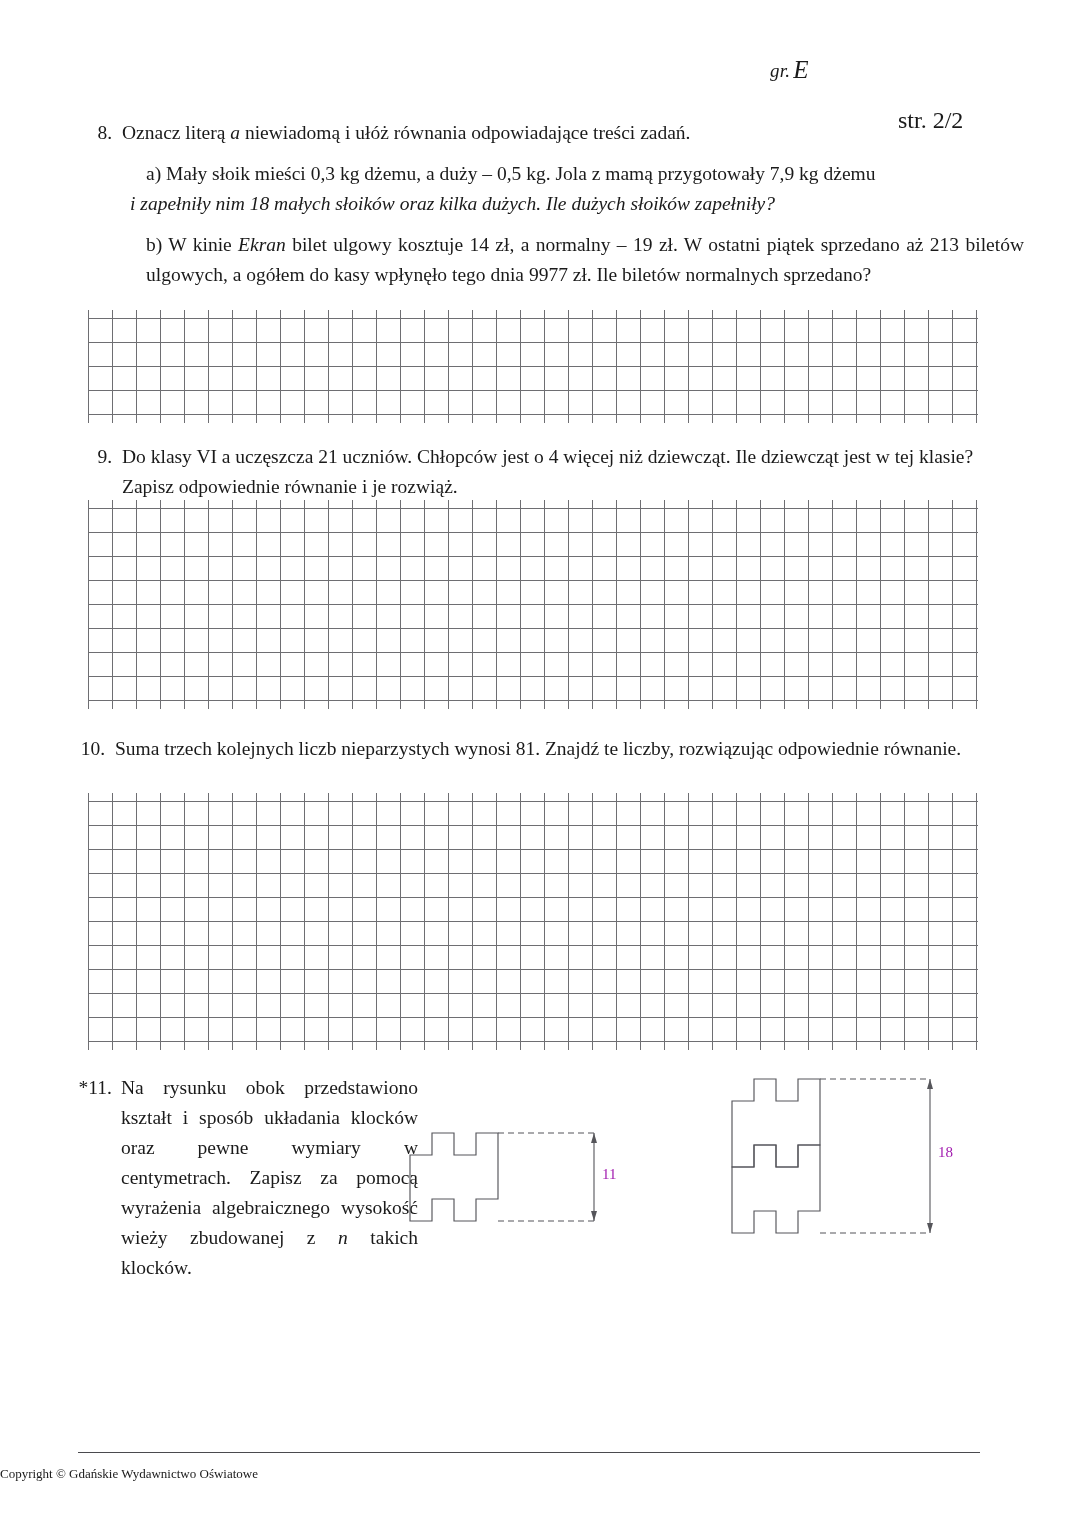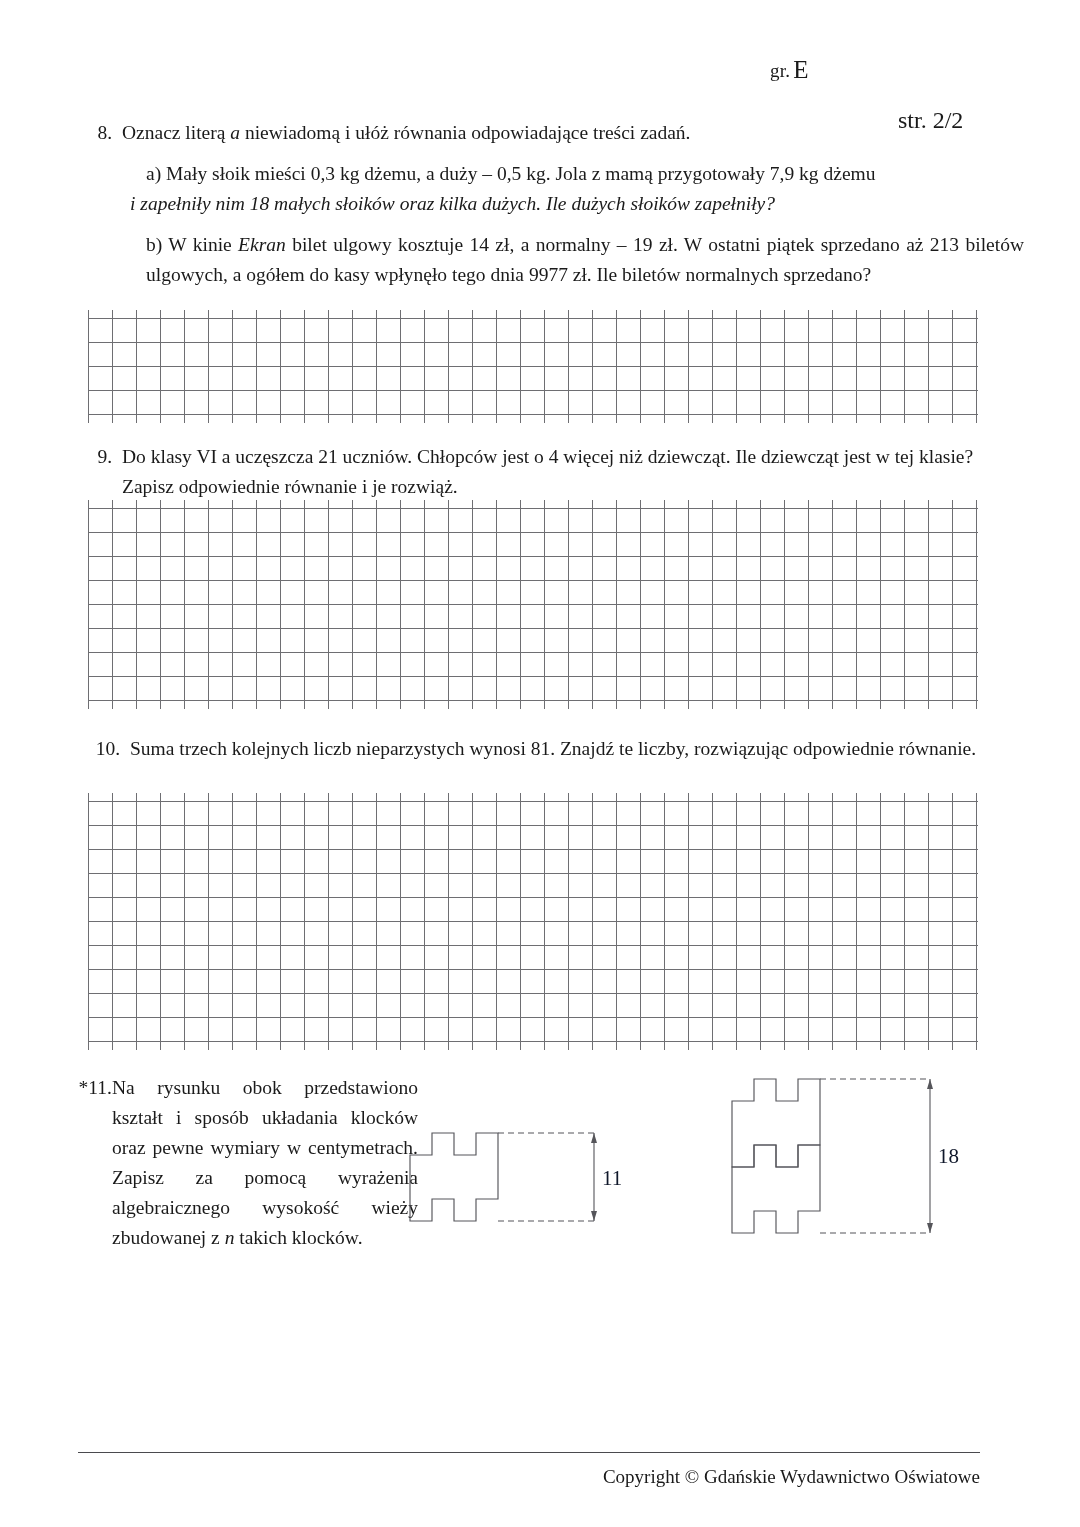--- a/index.html
+++ b/index.html
@@ -26,20 +26,21 @@
     left: 0;
     width: 1080px;
     height: 34px;
   }
   .hdr-gr {
     position: absolute;
     left: 770px;
     top: 0;
     font-size: 19px;
     letter-spacing: .2px;
+    font-style: italic;
   }
   .hdr-gr .grp {
     font-size: 25px;
     font-weight: 400;
     vertical-align: -1px;
     margin-left: 3px;
   }
   .hdr-str {
     position: absolute;
     left: 898px;
@@ -96,40 +97,39 @@
         #6e6e72 0px, #6e6e72 1.1px, transparent 1.1px, transparent 24px);
   }
 
   
   .fig {
     position: absolute;
   }
   .fig svg { display: block; }
   .dim-label {
     position: absolute;
-    font-size: 21px;
-    color: #0f172a;
+    font-size: 15px;
+    color: #a21caf;
   }
 
   
   .footer-rule {
     position: absolute;
     left: 78px;
     top: 1452px;
     width: 902px;
     height: 1px;
     background: #4a4a4e;
   }
   .footer-text {
     position: absolute;
     left: 0;
     top: 1466px;
     width: 980px;
-    text-align: right;
-    font-size: 19px;
+    font-size: 13px;
   }
 </style>
 </head>
 <body>
 
 <div id="page">
 
   <div class="header">
     <div class="hdr-gr">
       <span>gr.</span><span class="grp">E</span>
@@ -155,32 +155,32 @@
   <div class="ex" style="left:78px; top:442px; width:902px;">
     <div class="ex-num" style="width:34px; margin-right:10px;">9.</div>
     <div class="ex-body" style="width:858px;">Do klasy VI a uczęszcza 21 uczniów. Chłopców jest o 4 więcej niż dziewcząt. Ile dziewcząt jest w tej klasie? Zapisz odpowiednie równanie i je rozwiąż.</div>
   </div>
 
   <div class="grid-wrap" style="left:88px; top:508px; width:890px; height:193px;">
     <div class="hlines"></div>
     <div class="vlines" style="top:-8px; height:209px;"></div>
   </div>
 
-  <div class="ex" style="left:76px; top:734px; width:912px;justify-content:center;">
+  <div class="ex" style="left:61px; top:734px; width:912px;justify-content:center;">
     <div class="ex-num" style="width:44px; margin-right:10px;">10.</div>
     <div class="ex-body" style="width:858px;">Suma trzech kolejnych liczb nieparzystych wynosi 81. Znajdź te liczby, rozwiązując odpowiednie równanie.</div>
   </div>
 
   <div class="grid-wrap" style="left:88px; top:801px; width:890px; height:241px;">
     <div class="hlines"></div>
     <div class="vlines" style="top:-8px; height:257px;"></div>
   </div>
 
   <div class="ex" style="left:58px; top:1073px; width:360px;">
-    <div class="ex-num" style="width:54px; ">*11.</div>
+    <div class="ex-num" style="width:54px; margin-right:9px;">*11.</div>
     <div class="ex-body" style="width:290px; text-align:justify;"><span>Na rysunku obok przedstawiono kształt i sposób układania klocków oraz pewne wymiary w centymetrach. Zapisz za pomocą wyrażenia algebraicznego wysokość wieży zbudowanej z </span><span class="it">n</span><span> takich klocków.</span></div>
   </div>
 
   <div class="fig" style="left:402px; top:1125px;">
     <svg width="215" height="110" viewBox="0 0 215 110">
 
       <path d="M 8 30
                L 30 30 L 30 8 L 52 8 L 52 30
                L 74 30 L 74 8 L 96 8 L 96 30
                L 96 74 L 74 74 L 74 96 L 52 96 L 52 74

